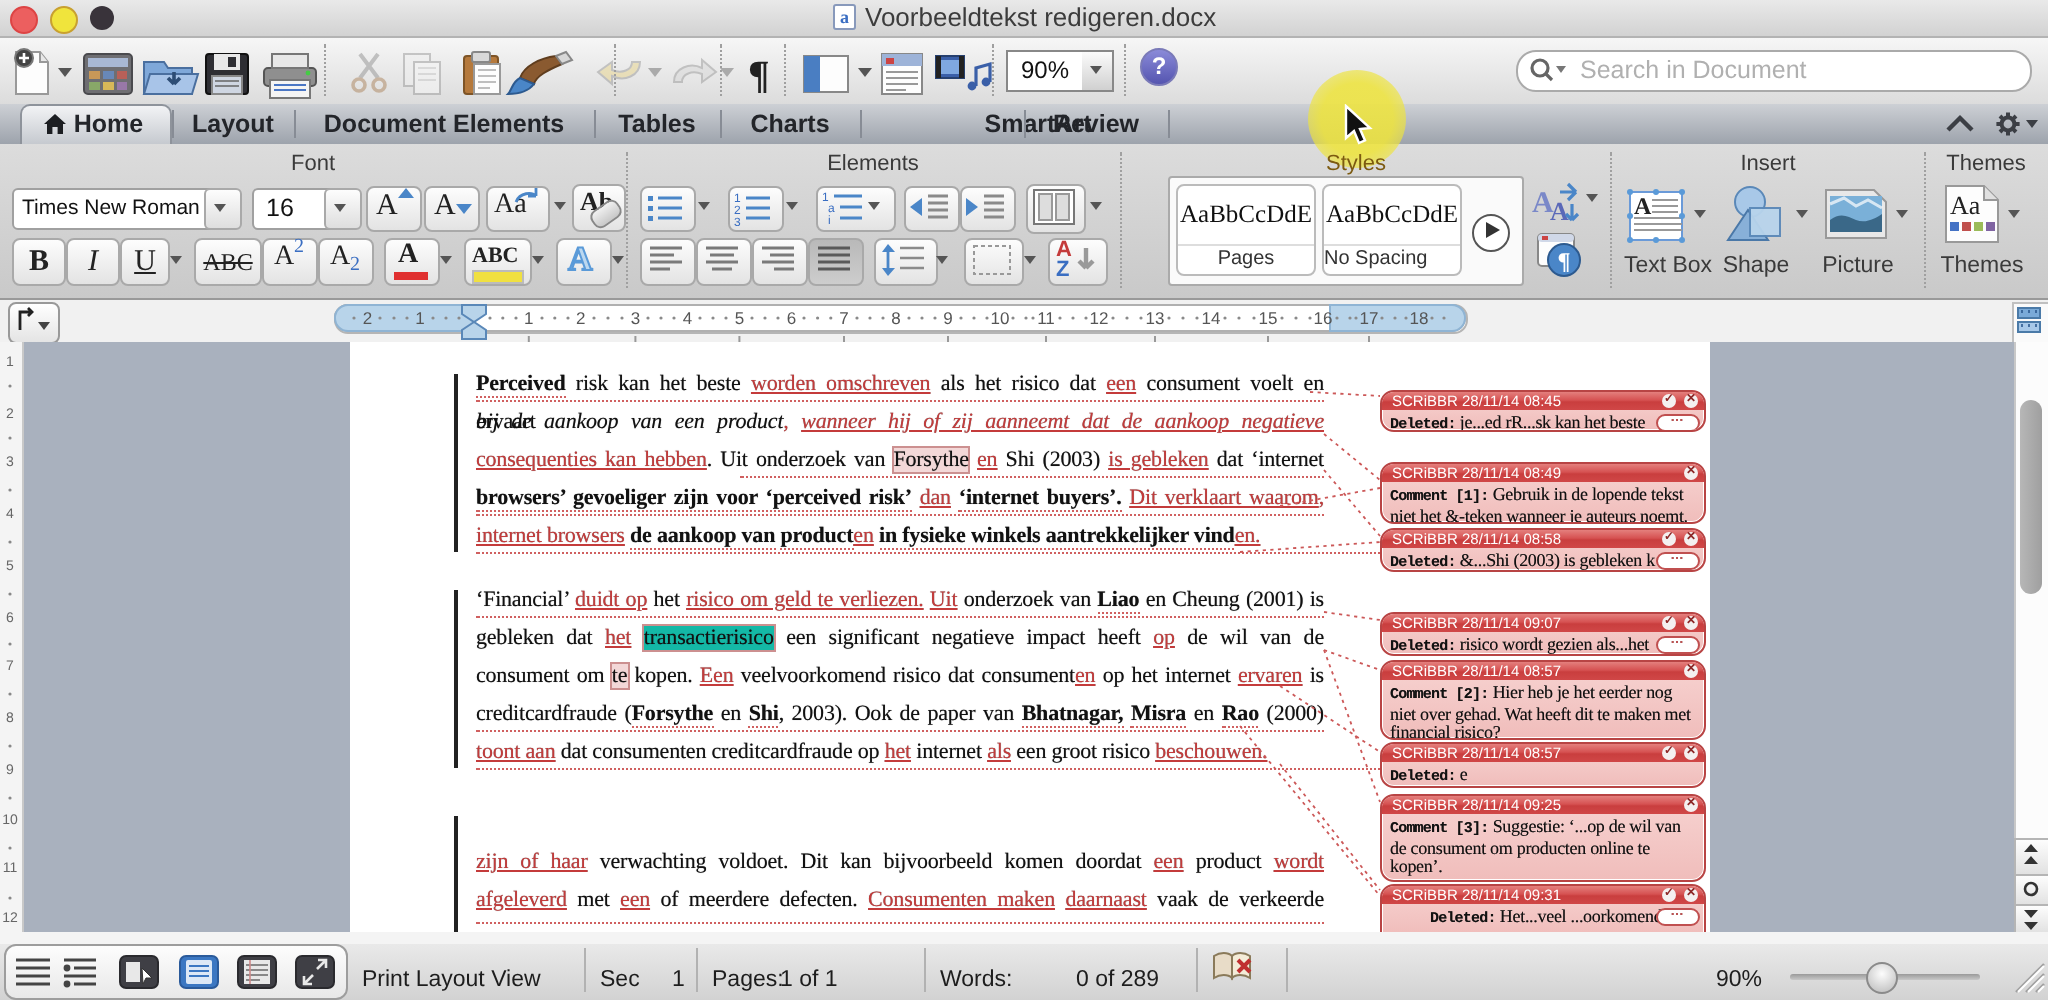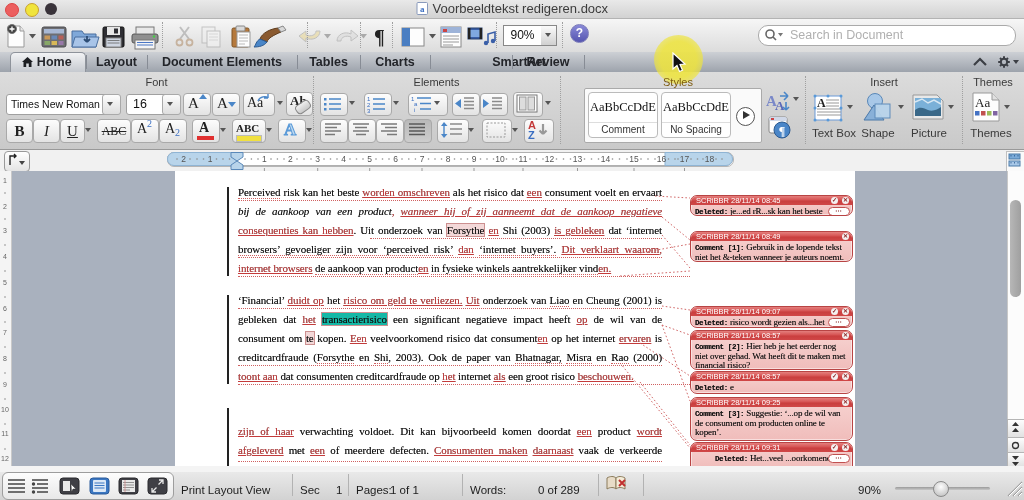--- a/index.html
+++ b/index.html
@@ -34,21 +34,21 @@
 #docarea{left:0;top:171px;width:1024px;height:295px;background:#a9b1be;overflow:hidden;}
 #vruler{left:0;top:171px;width:11px;height:295px;background:#f4f4f4;border-right:1px solid #c9c9c9;}
 #paper{left:175px;top:171px;width:680px;height:295px;background:#fff;}
 #scrollbar{left:1007px;top:171px;width:17px;height:295px;background:#fcfcfc;border-left:1px solid #c8c8c8;}
 #thumb{left:1010px;top:200px;width:11px;height:97px;background:linear-gradient(90deg,#b7b7b7,#9f9f9f);border-radius:6px;}
 
 .dline{left:238px;width:424px;height:19px;line-height:19px;font-family:"Liberation Serif",serif;font-size:11px;letter-spacing:-0.1px;color:#111;text-shadow:0 0 0.35px rgba(20,20,20,0.6);}
 .j{text-align:justify;text-align-last:justify;word-spacing:0.2px;}
 .red{color:#c43b3b;}
 .ru{color:#c43b3b;text-decoration:underline;}
-.du{border-bottom:1px dotted #d06060;}
+.du{border-bottom:1px dotted #d06060;font-weight:bold;}
 .changebar{left:227px;width:1.5px;background:#222;}
 
 .bubble{left:690px;width:161px;border:1.5px solid #b84444;border-radius:7px;overflow:hidden;background:linear-gradient(#f7d3d1,#f0bdbb);box-shadow:0 0 0 0.5px #fff inset;}
 .bhead{height:9px;background:linear-gradient(#e47f7d 0%,#d65252 45%,#c93e3e 55%,#d04747 100%);color:#fff;font-size:7.5px;line-height:9px;padding-left:5px;position:relative;}
 .bbody{font-family:"Liberation Serif",serif;font-size:9px;line-height:9.4px;letter-spacing:-0.15px;color:#111;padding:1.5px 3px 1px 4px;text-shadow:0 0 0.3px rgba(20,20,20,0.55);}
 .bpfx{font-family:"Liberation Mono",monospace;font-weight:bold;font-size:7.5px;letter-spacing:-0.4px;}
 .bico{position:absolute;top:1px;width:7px;height:7px;border-radius:50%;background:#f4f0f0;color:#8d2727;font-size:6px;line-height:7px;text-align:center;font-weight:bold;}
 .pill{position:absolute;right:2px;width:20px;height:7px;border:1px solid #c05050;border-radius:5px;background:#fff;color:#c05050;font-size:6.5px;line-height:6px;text-align:center;font-weight:bold;letter-spacing:1px;}
 
 #statusbar{left:0;top:466px;width:1024px;height:34px;background:linear-gradient(#f4f4f4 0 6px,#e9e9e9 6px,#d2d2d2 100%);}
@@ -384,25 +384,25 @@
       <span style="position:absolute;left:3px;top:-1px;font-size:11px;font-weight:bold;color:#c43b3b;">A</span>
       <span style="position:absolute;left:3px;top:9px;font-size:11px;font-weight:bold;color:#3a6ec2;">Z</span>
       <svg style="position:absolute;left:13px;top:2px;" width="12" height="17" viewBox="0 0 12 17">
         <path d="M5 2 v10 M5 12 l-3.5 -3.5 M5 12 l3.5 -3.5" stroke="#999" stroke-width="2.2" fill="none"></path>
       </svg>
     </div>
 
 <div class="abs" style="left:584px;top:88px;width:176px;height:53px;background:#fafafa;border:1px solid #aaa;border-radius:2px;"></div>
 <div class="abs" style="left:588px;top:92px;width:68px;height:44px;background:#fff;border:1px solid #bbb;border-radius:4px;">
       <div style="position:absolute;left:0;top:0;width:100%;height:29px;font-family:'Liberation Serif';font-size:12.5px;text-align:center;line-height:29px;color:#111;">AaBbCcDdE</div>
-      <div style="position:absolute;left:0;bottom:0;width:100%;height:14px;border-top:1px solid #ddd;font-size:10px;text-align:center;line-height:14px;color:#333;">Comment</div>
+      <div style="position:absolute;left:0;bottom:0;width:100%;height:14px;border-top:1px solid #ddd;font-size:10px;text-align:center;line-height:14px;color:#333;">Pages</div>
     </div>
 <div class="abs" style="left:661px;top:92px;width:68px;height:44px;background:#fff;border:1px solid #bbb;border-radius:4px;">
       <div style="position:absolute;left:0;top:0;width:100%;height:29px;font-family:'Liberation Serif';font-size:12.5px;text-align:center;line-height:29px;color:#111;">AaBbCcDdE</div>
-      <div style="position:absolute;left:0;bottom:0;width:100%;height:14px;border-top:1px solid #ddd;font-size:10px;text-align:center;line-height:14px;color:#333;">No Spacing</div>
+      <div style="position:absolute;left:0;bottom:0;width:100%;height:14px;border-top:1px solid #ddd;font-size:10px;text-align:left;line-height:14px;color:#333;">No Spacing</div>
     </div>
 <div class="abs" style="left:736px;top:107px;width:17px;height:17px;border-radius:50%;background:#fff;border:1.5px solid #555;"></div>
 <div class="abs" style="left:743px;top:111px;width:0;height:0;border-top:4.5px solid transparent;border-bottom:4.5px solid transparent;border-left:7px solid #333;"></div>
 <svg class="abs" style="left:766px;top:90px;" width="26" height="22" viewBox="0 0 26 22">
       <text x="0" y="16" font-size="15" font-family="Liberation Serif" fill="#7a88c8" font-weight="bold">A</text>
       <text x="9" y="20" font-size="13" font-family="Liberation Serif" fill="#5a68b8" font-weight="bold">A</text>
       <path d="M14 6 L22 6 M22 6 L18 2 M22 6 L18 10" stroke="#4a86c8" stroke-width="1.6" fill="none"></path>
       <path d="M20 12 l0 8 m0 0 l-3 -3 m3 3 l3 -3" stroke="#4a86c8" stroke-width="1.6" fill="none"></path>
     </svg>
 <div class="abs drop" style="left:793px;top:97px;"></div>
@@ -657,20 +657,24 @@
     </svg>
 
 <div class="abs bubble" style="top:195px;height:19px;">
   <div class="bhead">SCRiBBR 28/11/14 08:45<span class="bico" style="right:14px;">✓</span><span class="bico" style="right:3px;">✕</span></div>
   <div class="bbody" style="position:relative;"><span class="bpfx">Deleted:</span> je...ed rR...sk kan het beste<span class="pill" style="top:2px;">⋯</span></div>
 </div>
 <div class="abs bubble" style="top:231px;height:29px;">
   <div class="bhead">SCRiBBR 28/11/14 08:49<span class="bico" style="right:3px;">✕</span></div>
   <div class="bbody"><span class="bpfx">Comment [1]:</span> Gebruik in de lopende tekst niet het &amp;-teken wanneer je auteurs noemt.</div>
 </div>
+<div class="abs bubble" style="top:264px;height:20px;">
+  <div class="bhead">SCRiBBR 28/11/14 08:58<span class="bico" style="right:14px;">✓</span><span class="bico" style="right:3px;">✕</span></div>
+  <div class="bbody" style="position:relative;"><span class="bpfx">Deleted:</span> &amp;...Shi (2003) is gebleken k<span class="pill" style="top:2px;">⋯</span></div>
+</div>
 <div class="abs bubble" style="top:306px;height:20px;">
   <div class="bhead">SCRiBBR 28/11/14 09:07<span class="bico" style="right:14px;">✓</span><span class="bico" style="right:3px;">✕</span></div>
   <div class="bbody" style="position:relative;"><span class="bpfx">Deleted:</span> risico wordt gezien als...het<span class="pill" style="top:2px;">⋯</span></div>
 </div>
 <div class="abs bubble" style="top:330px;height:38px;">
   <div class="bhead">SCRiBBR 28/11/14 08:57<span class="bico" style="right:3px;">✕</span></div>
   <div class="bbody"><span class="bpfx">Comment [2]:</span> Hier heb je het eerder nog niet over gehad. Wat heeft dit te maken met financial risico?</div>
 </div>
 <div class="abs bubble" style="top:371px;height:21px;">
   <div class="bhead">SCRiBBR 28/11/14 08:57<span class="bico" style="right:14px;">✓</span><span class="bico" style="right:3px;">✕</span></div>

